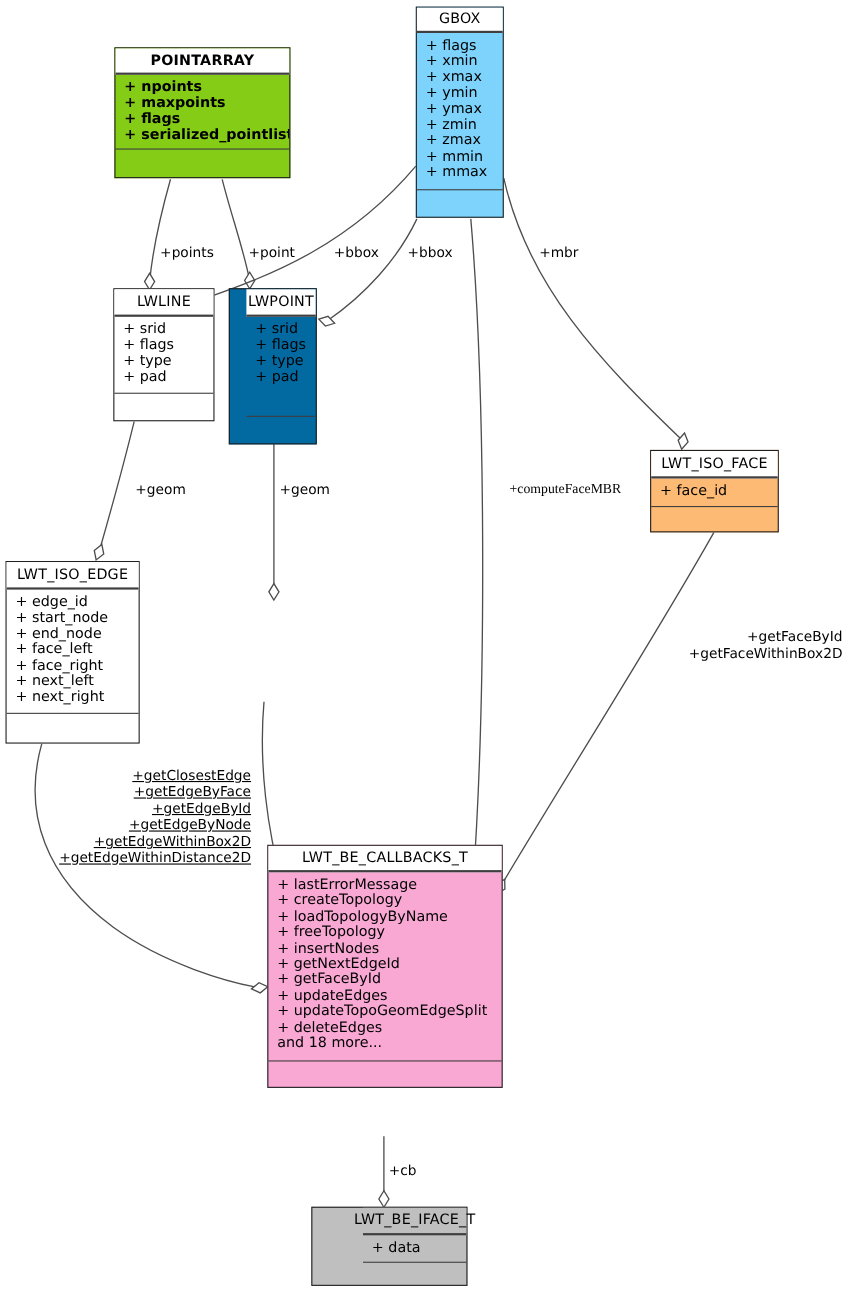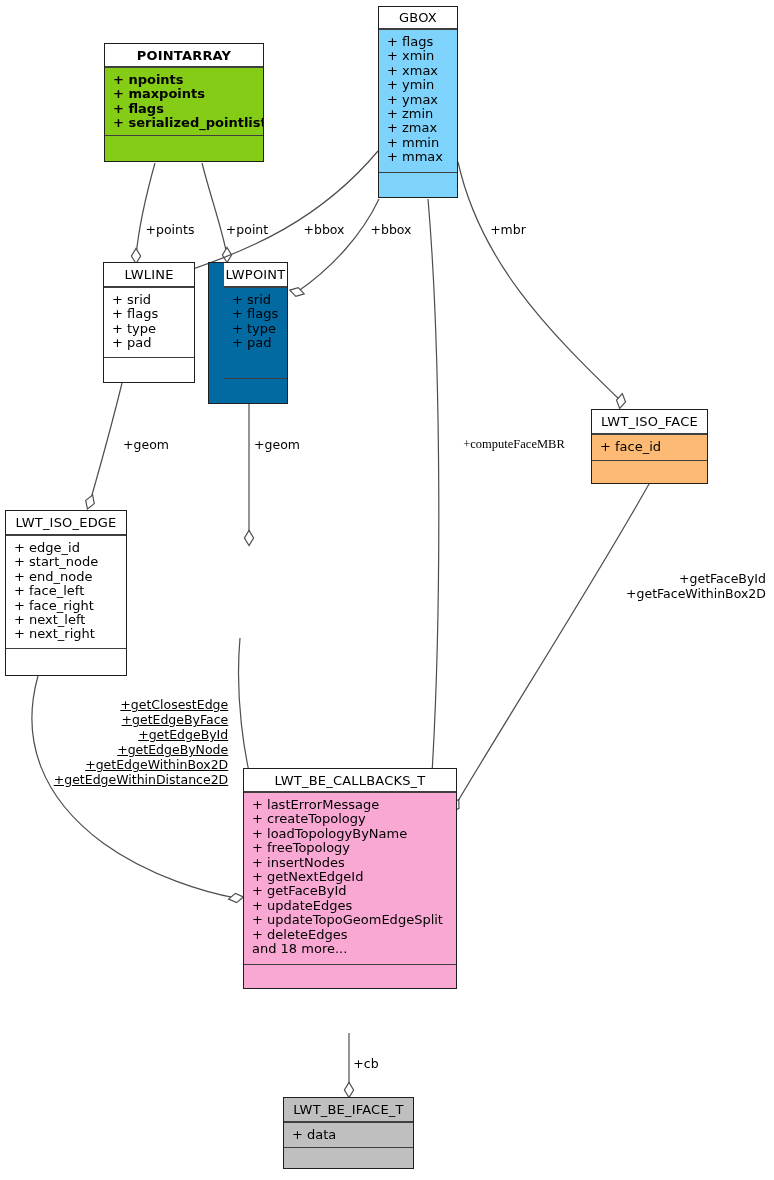--- a/index.html
+++ b/index.html
@@ -142,20 +142,20 @@
         <div class="uml-attr">+ insertNodes</div>
         <div class="uml-attr">+ getNextEdgeId</div>
         <div class="uml-attr">+ getFaceById</div>
         <div class="uml-attr">+ updateEdges</div>
         <div class="uml-attr">+ updateTopoGeomEdgeSplit</div>
         <div class="uml-attr">+ deleteEdges</div>
         <div class="uml-attr">and 18 more...</div>
       </div>
       <div class="uml-footer" style="flex-basis: 24px;"></div>
     </div>
-    <div class="uml-box" style="left: 283px; top: 1097px; width: 131px; height: 72px; background: rgb(191, 191, 191);">
+    <div class="uml-box" style="left: 283px; top: 1097px; width: 142px; height: 72px; background: rgb(191, 191, 191); padding-left: 46px;">
       <div class="uml-title" style="flex-basis: 25px; background: rgb(191, 191, 191);">LWT_BE_IFACE_T</div>
       <div class="uml-attrs">
         <div class="uml-attr">+ data</div>
       </div>
       <div class="uml-footer" style="flex-basis: 21px;"></div>
     </div>
   </div>
 
 </body></html>

